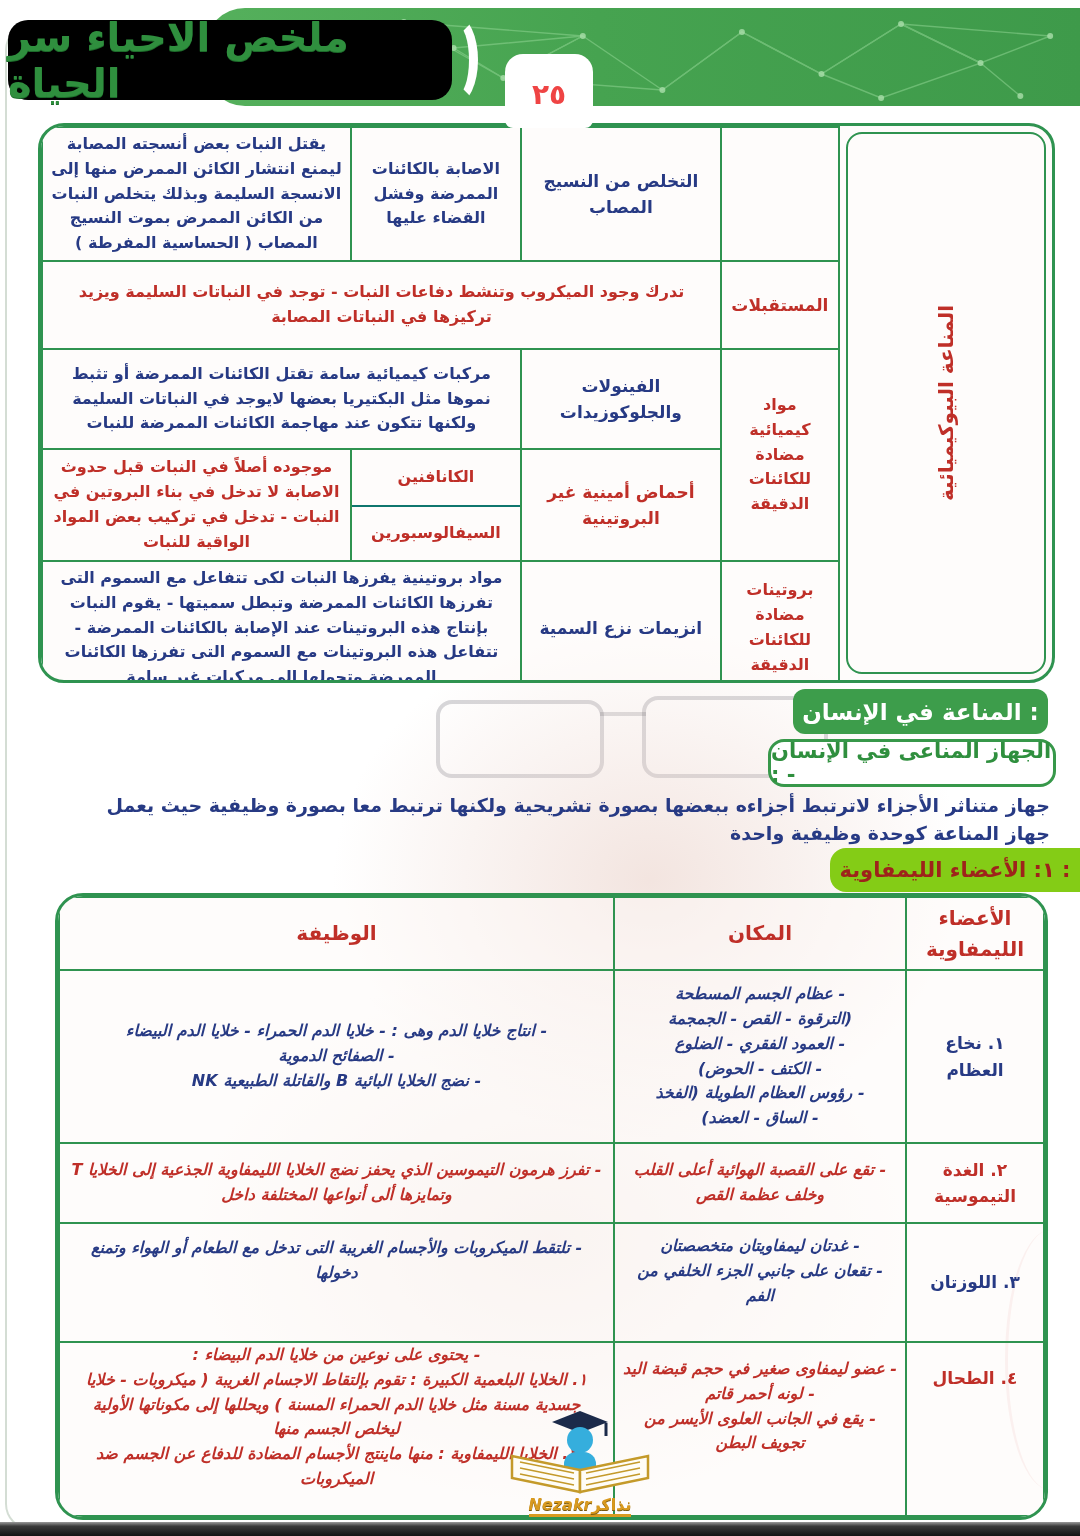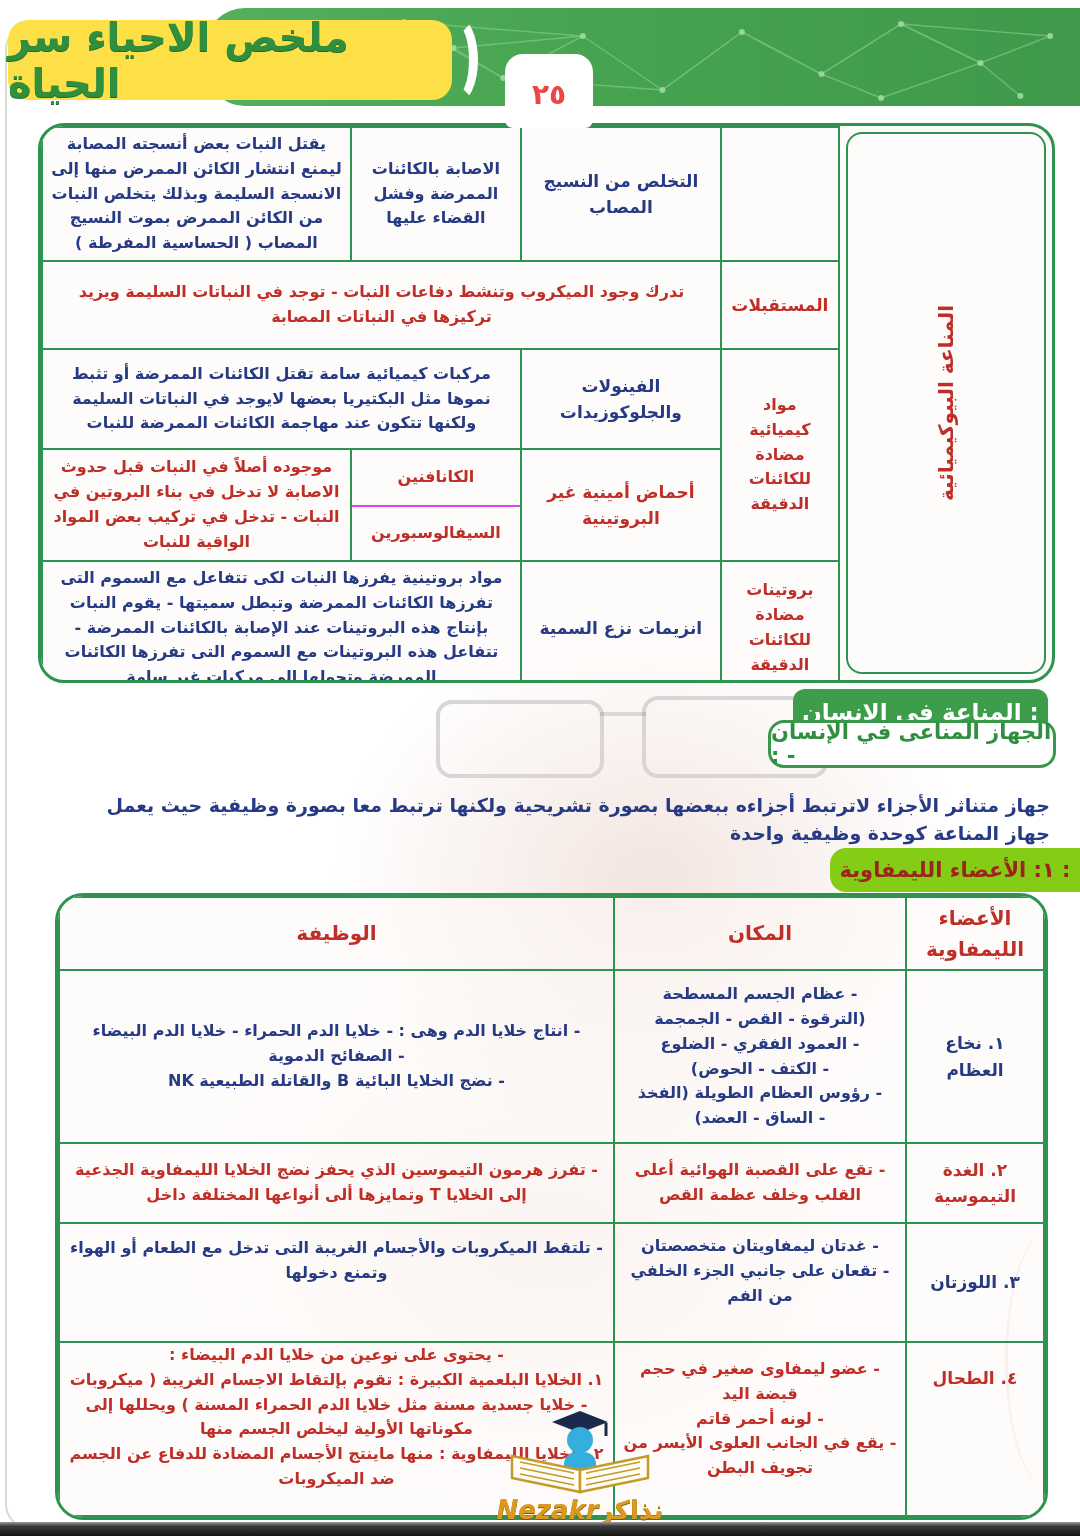--- a/index.html
+++ b/index.html
@@ -25,77 +25,77 @@
     border-top:4px solid rgba(70,70,80,.20); }
   .wm-dna { left:1005px; top:1230px; width:90px; height:260px;
     border-left:3px solid rgba(214,120,118,.18); border-radius:50%; }
 
   
   .banner { position:absolute; left:205px; right:0; top:8px; height:98px; z-index:2;
     background:linear-gradient(90deg,#55b05c 0%, #46a350 45%, #3e9a4a 100%);
     border-radius:40px 0 0 40px; overflow:hidden; }
   .banner svg { position:absolute; inset:0; width:100%; height:100%; }
   .title-box { position:absolute; left:8px; top:20px; width:444px; height:80px; z-index:3;
-    background:#fde047; border-radius:20px; display:flex; align-items:center; justify-content:center; }
+    background:#000000; border-radius:20px; display:flex; align-items:center; justify-content:center; }
   .title-box span { color:#2f8f3e; font-size:40px; font-weight:bold;
     text-shadow:0 1px 0 #1c6b2a; letter-spacing:-1px; }
   .paren { position:absolute; left:436px; top:16px; width:42px; height:88px; z-index:3;
     border:9px solid transparent; border-right-color:#ffffff; border-radius:50%; }
   .page-tab { position:absolute; left:505px; top:54px; width:88px; height:74px; z-index:3;
     background:#ffffff; border-radius:18px 18px 8px 8px; display:flex; align-items:center; justify-content:center; }
   .page-tab span { color:#ef4444; font-size:28px; font-weight:bold; padding-top:6px; }
 
   
   .blue { color:#273a84; }
   .red  { color:#bf2f28; }
-  .preline { white-space:pre-line; }
+  .preline { white-space:pre-line;font-style:italic; }
 
   
   .t1-wrap { position:absolute; left:38px; top:123px; width:1017px; height:560px; z-index:2;
     border:3px solid #2f9350; border-radius:26px; background:rgba(253,249,247,.55);
     display:flex; overflow:hidden; }
   .t1-strip { flex:0 0 54px; margin:6px; border:2px solid #2f9350; border-radius:16px;
     display:flex; align-items:center; justify-content:center; }
   .t1-strip .rot { transform:rotate(-90deg); white-space:nowrap; font-weight:bold; font-size:20px; }
   .t1-tablebox { flex:1; }
   table.grid { width:100%; height:100%; border-collapse:collapse; table-layout:fixed; }
   table.grid td { border:2px solid #2f9350; padding:4px 8px; vertical-align:middle;
     text-align:center; font-weight:bold; line-height:1.55; }
   .t1 .cell-sm { font-size:16px; }
   .t1 .cell-md { font-size:17px; }
   .stack { padding:0 !important; }
   .stack > div { height:50%; display:flex; align-items:center; justify-content:center; font-size:16px; }
-  .stack > div:last-child { border-top:2px solid #d946ef; }
+  .stack > div:last-child { border-top:2px solid #0f766e; }
 
   
   .badge-green { position:absolute; right:32px; top:689px; width:255px; height:45px; z-index:3;
     background:#3d9d4b; border-radius:12px; display:flex; align-items:center; justify-content:center; }
   .badge-green span { color:#ffffff; font-size:23px; font-weight:bold; }
-  .pill-white { position:absolute; right:24px; top:720px; width:288px; height:48px; z-index:3;
+  .pill-white { position:absolute; right:24px; top:739px; width:288px; height:48px; z-index:3;
     background:#ffffff; border:3px solid #37984a; border-radius:16px;
     display:flex; align-items:center; justify-content:center; }
   .pill-white span { color:#2f8f3e; font-size:21px; font-weight:bold; }
   .intro { position:absolute; right:30px; left:70px; top:792px; z-index:3;
     font-size:19px; font-weight:bold; line-height:1.45; text-align:right; direction:rtl; }
   .lymph-head { position:absolute; right:0; top:848px; width:250px; height:44px; z-index:3;
     background:#84cc16; border-radius:16px 0 0 16px;
     display:flex; align-items:center; justify-content:center; }
   .lymph-head span { color:#9e231b; font-size:21px; font-weight:bold; }
 
   
   .t2-wrap { position:absolute; left:55px; top:893px; width:993px; height:627px; z-index:2;
     border:3px solid #2f9350; border-radius:28px; background:rgba(253,249,247,.5); overflow:hidden; }
   .t2 td { font-size:16px; }
   .t2 td.hdr { font-size:20px; color:#bf2f28; }
   .t2 td.organ { font-size:17px; }
 
   
   .logo { position:absolute; left:492px; top:1396px; width:176px; height:132px; z-index:10;
     display:flex; flex-direction:column; align-items:center; }
-  .logo-text { margin-top:-4px; direction:ltr; font-weight:bold; font-style:italic; font-size:26px;
+  .logo-text { margin-top:-4px; direction:ltr; font-weight:bold; font-style:italic; font-size:16px;
     color:#d99a1f; border-bottom:3px solid #d99a1f; line-height:1.1;
     text-shadow:0 1px 0 #7a5a10; }
   .logo-text .ar { font-style:normal; }
 
   
   .bottom-bar { position:absolute; left:0; right:0; bottom:0; height:14px; z-index:11;
     background:linear-gradient(180deg,#9a9a9a 0%, #3a3a3a 30%, #141414 100%); }
 </style>
 </head>
 <body>

